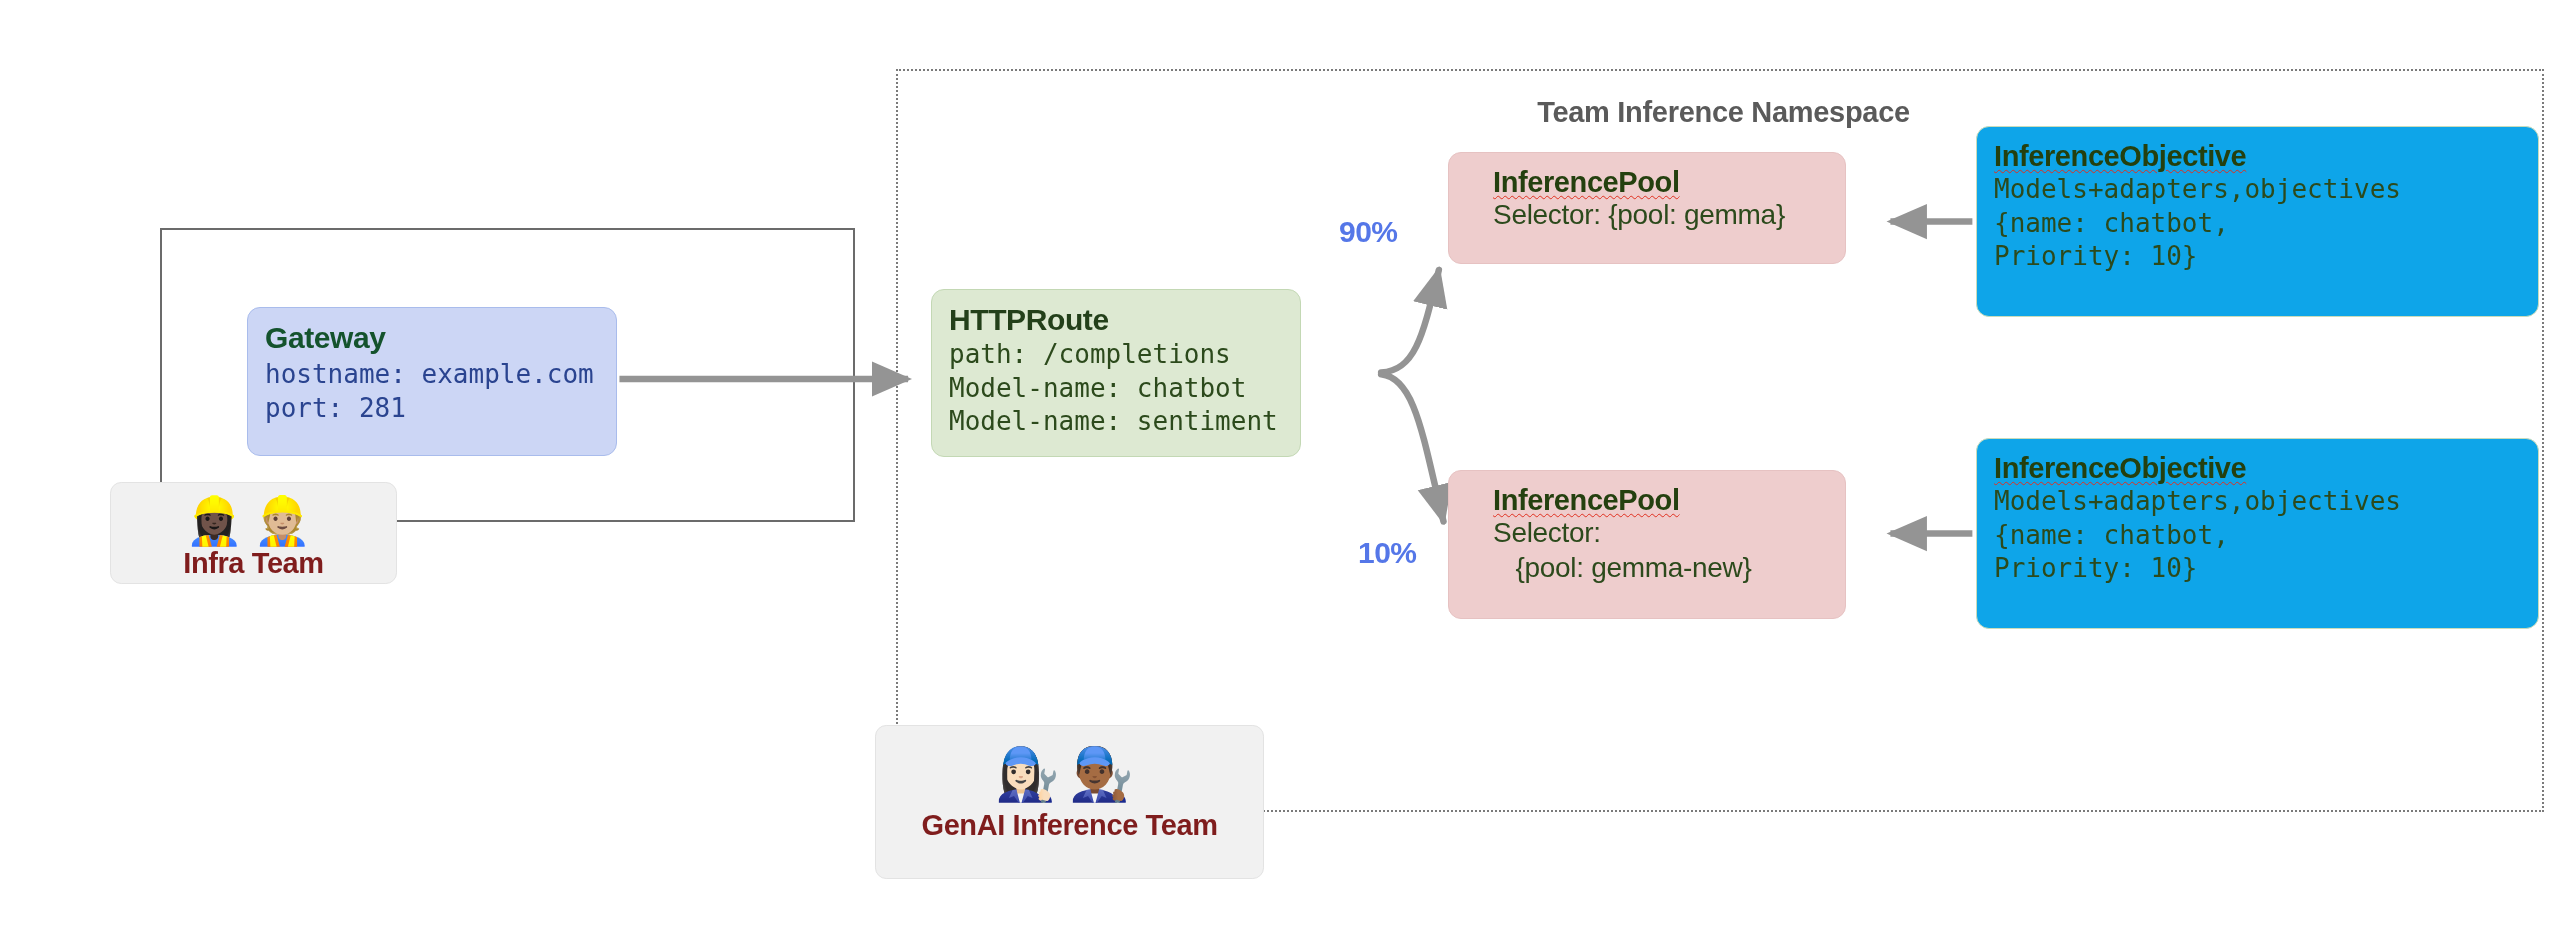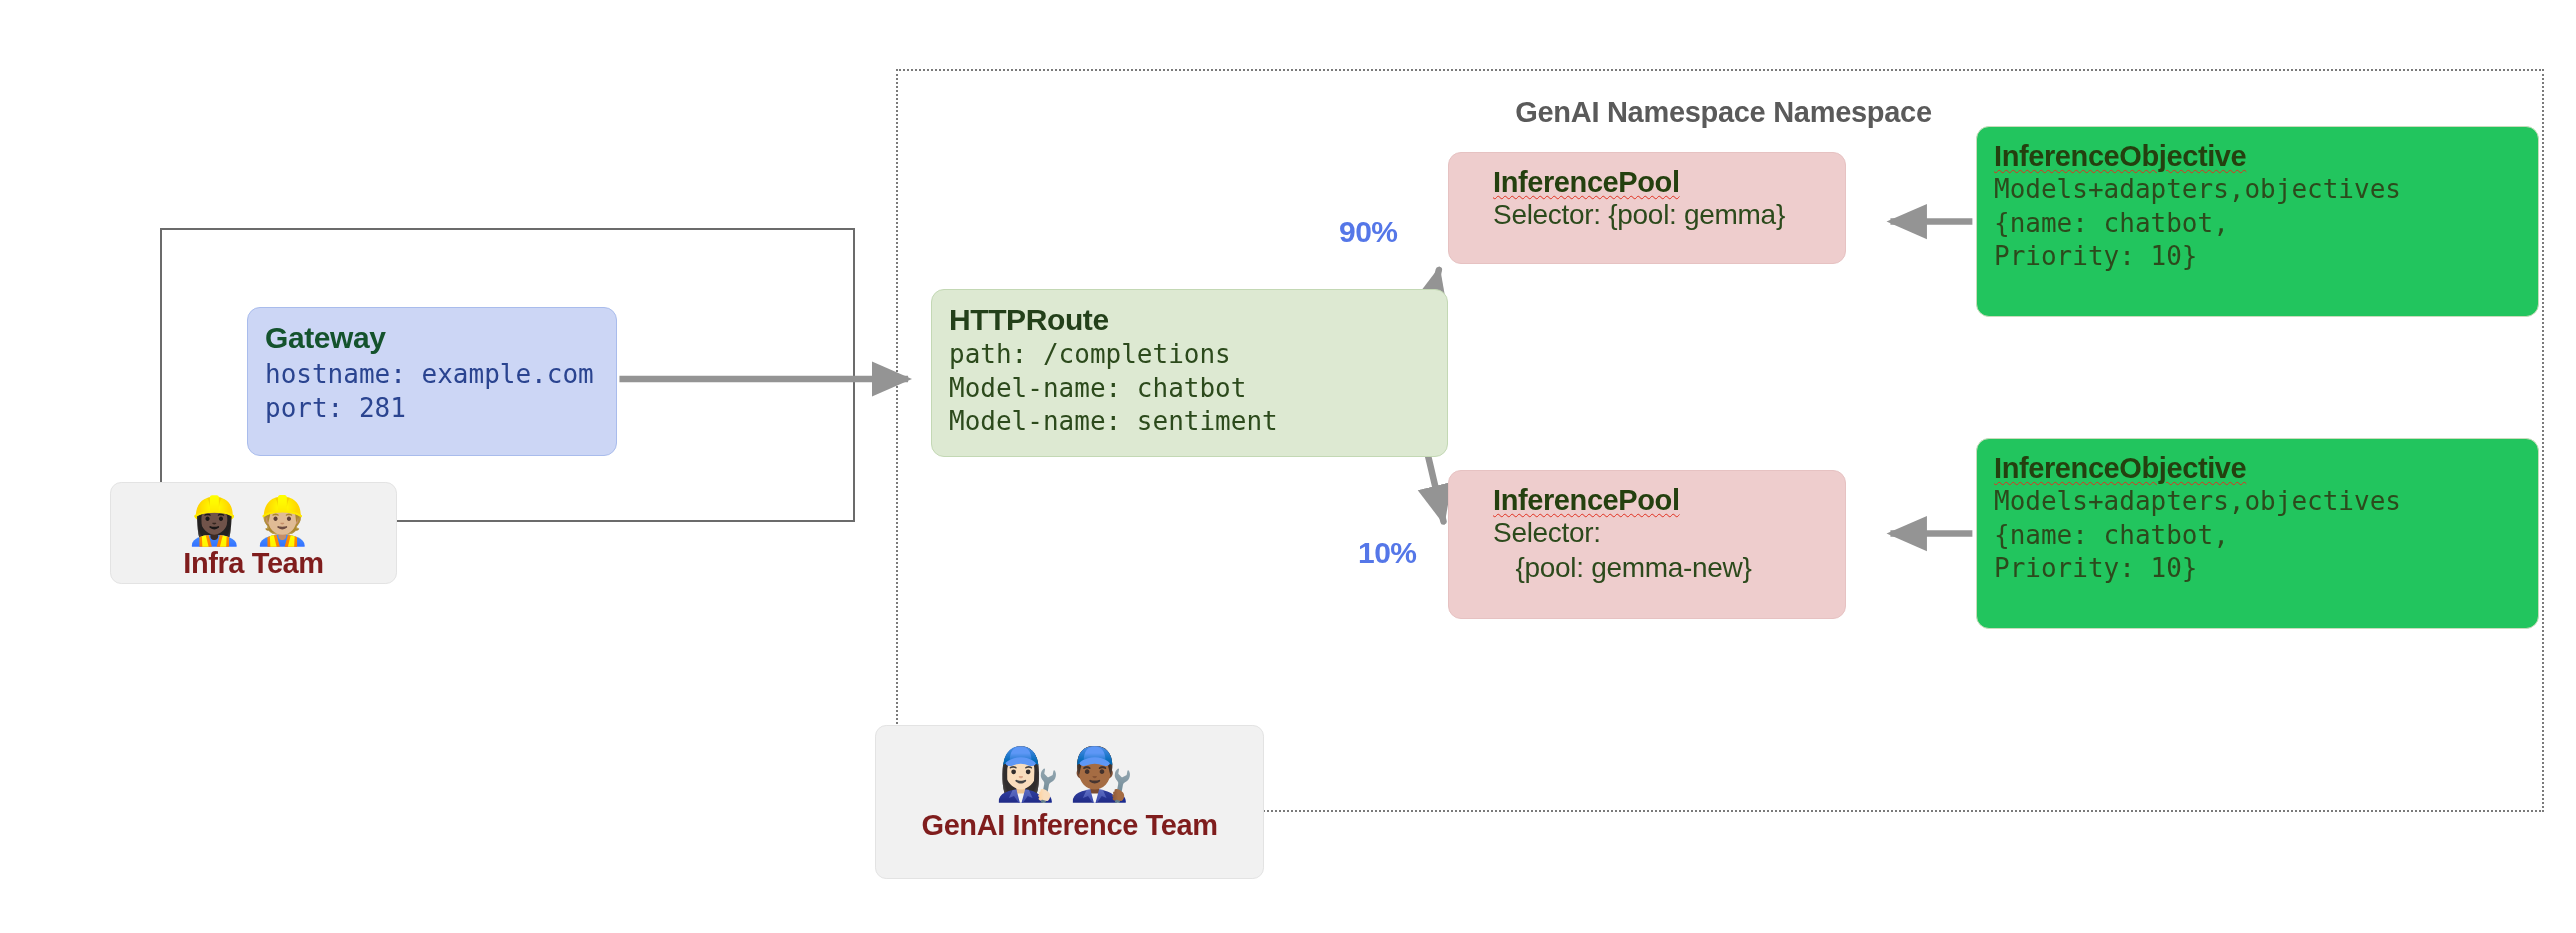--- a/index.html
+++ b/index.html
@@ -84,42 +84,42 @@
   #gateway-box {
     left: 247px; top: 307px; width: 370px; height: 149px;
     background: #ccd6f5;
     border: 1.9px solid #a9bcec;
   }
   #gateway-box .title { color: #14532d; font-size: 30px; margin-bottom: 3.7px; }
   #gateway-box .line { color: #2a4490; font-size: 26px; }
 
   
   #httproute-box {
-    left: 931px; top: 289px; width: 517px; height: 168px;
+    left: 931px; top: 289px; width: 370px; height: 168px;
     background: #dde9d2;
     border: 1.9px solid #c3d8b4;
   }
   #httproute-box .title { color: #23401a; font-size: 30px; margin-bottom: 1.9px; }
   #httproute-box .line { color: #2c4a1c; font-size: 26px; }
 
   
   .pool-box {
     background: #eecdcd;
     border: 1.9px solid #e6c2c2;
     width: 398px;
     padding-left: 44px;
   }
   .pool-box .title { color: #24400f; font-size: 29px; }
   .pool-box .line-sans { color: #2c4a1c; font-size: 28px; }
   #pool-1 { left: 1448px; top: 152px; height: 112px; }
   #pool-2 { left: 1448px; top: 470px; height: 149px; }
 
   
   .objective-box {
-    background: #22c55e;
+    background: #0ea5e9;
     border: 1.9px solid #c9dcbb;
     width: 563px;
   }
   .objective-box .title { color: #24400f; font-size: 29px; margin-bottom: 0.9px; }
   .objective-box .line { color: #2c4a1c; font-size: 26px; }
   #objective-1 { left: 1976px; top: 126px; height: 191px; }
   #objective-2 { left: 1976px; top: 438px; height: 191px; }
 
   
   .team-box {
@@ -165,21 +165,21 @@
   }
 </style>
 </head>
 <body>
 
 <div id="canvas">
 
   <div class="abs" id="infra-namespace"></div>
 
   <div class="abs" id="genai-namespace"></div>
-  <div class="abs" id="genai-namespace-title">GenAI Namespace Namespace</div>
+  <div class="abs" id="genai-namespace-title">Team Inference Namespace</div>
 
   <svg class="abs" id="arrow-layer" viewBox="0 0 2766 1002" xmlns="http://www.w3.org/2000/svg">
     <defs>
       <marker id="arrowhead" markerWidth="7" markerHeight="7" refX="5.6" refY="3.1" orient="auto" markerUnits="strokeWidth">
         <path d="M0,0.4 L6.2,3.1 L0,5.8 z" fill="#949494"></path>
       </marker>
     </defs>
 
     <g>
       <path d="M 665 407 L 975 407" stroke="#949494" stroke-width="7" fill="none" marker-end="url(#arrowhead)"></path>

